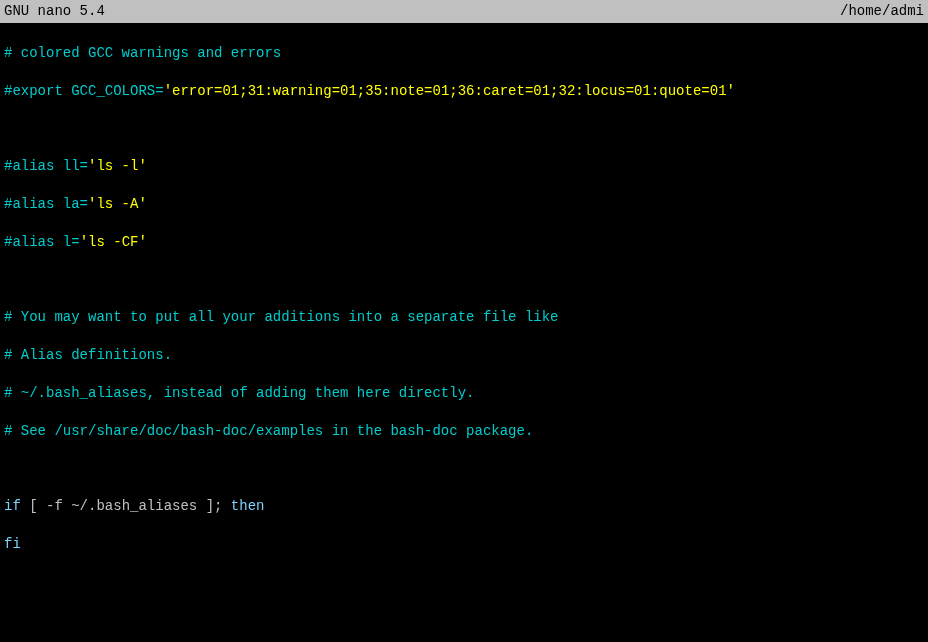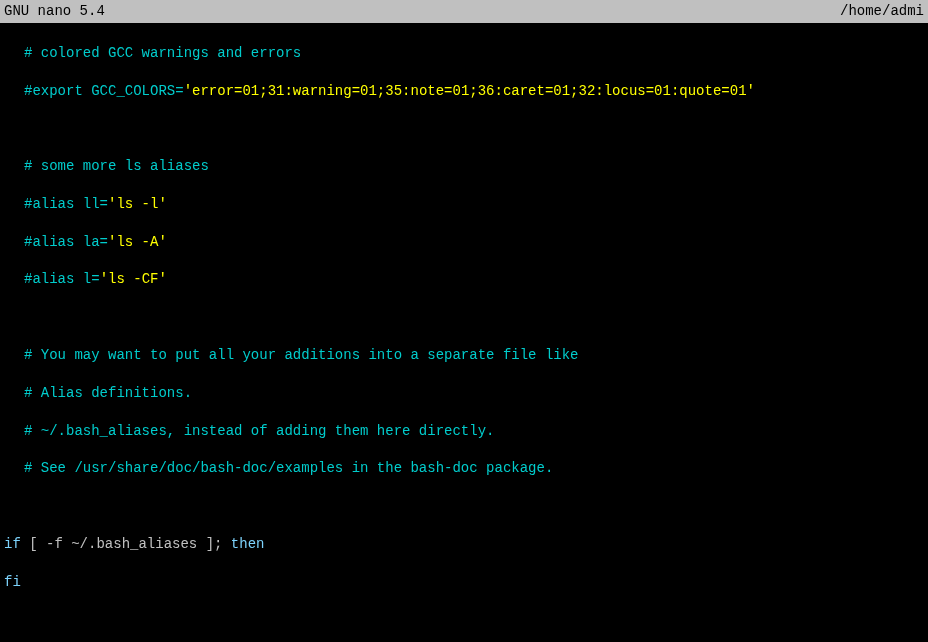--- a/index.html
+++ b/index.html
@@ -21,38 +21,37 @@
       color: #000;
       padding: 2px 4px;
       display: flex;
       justify-content: space-between;
       font-weight: normal;
     }
     .editor {
       padding: 2px 4px;
       white-space: pre;
     }
-    .comment { color: #00cccc; margin-left: 20px; }
+    .comment { color: #00cccc; }
     .keyword { color: #7dd3fc; }
     .string { color: #ffff00; }
     .text { color: #c0c0c0; margin-top: 22px; }
   </style>
 </head>
 <body>
 
 <div class="title-bar">
   <span>  GNU nano 5.4</span>
   <span>/home/admi</span>
 </div>
 
 <div class="editor">
 <div><span class="comment"># colored GCC warnings and errors</span></div>
 <div><span class="comment">#export GCC_COLORS=</span><span class="string">'error=01;31:warning=01;35:note=01;36:caret=01;32:locus=01:quote=01'</span></div>
 <div>&nbsp;</div>
-<div><span class="comment"># some more ls aliases</span></div>
 <div><span class="comment">#alias ll=</span><span class="string">'ls -l'</span></div>
 <div><span class="comment">#alias la=</span><span class="string">'ls -A'</span></div>
 <div><span class="comment">#alias l=</span><span class="string">'ls -CF'</span></div>
 <div>&nbsp;</div>
 <div><span class="comment"># You may want to put all your additions into a separate file like</span></div>
 <div><span class="comment"># Alias definitions.</span></div>
 <div><span class="comment"># ~/.bash_aliases, instead of adding them here directly.</span></div>
 <div><span class="comment"># See /usr/share/doc/bash-doc/examples in the bash-doc package.</span></div>
 <div>&nbsp;</div>
 <div><span class="keyword">if</span><span class="text"> [ -f ~/.bash_aliases ]; </span><span class="keyword">then</span></div>

